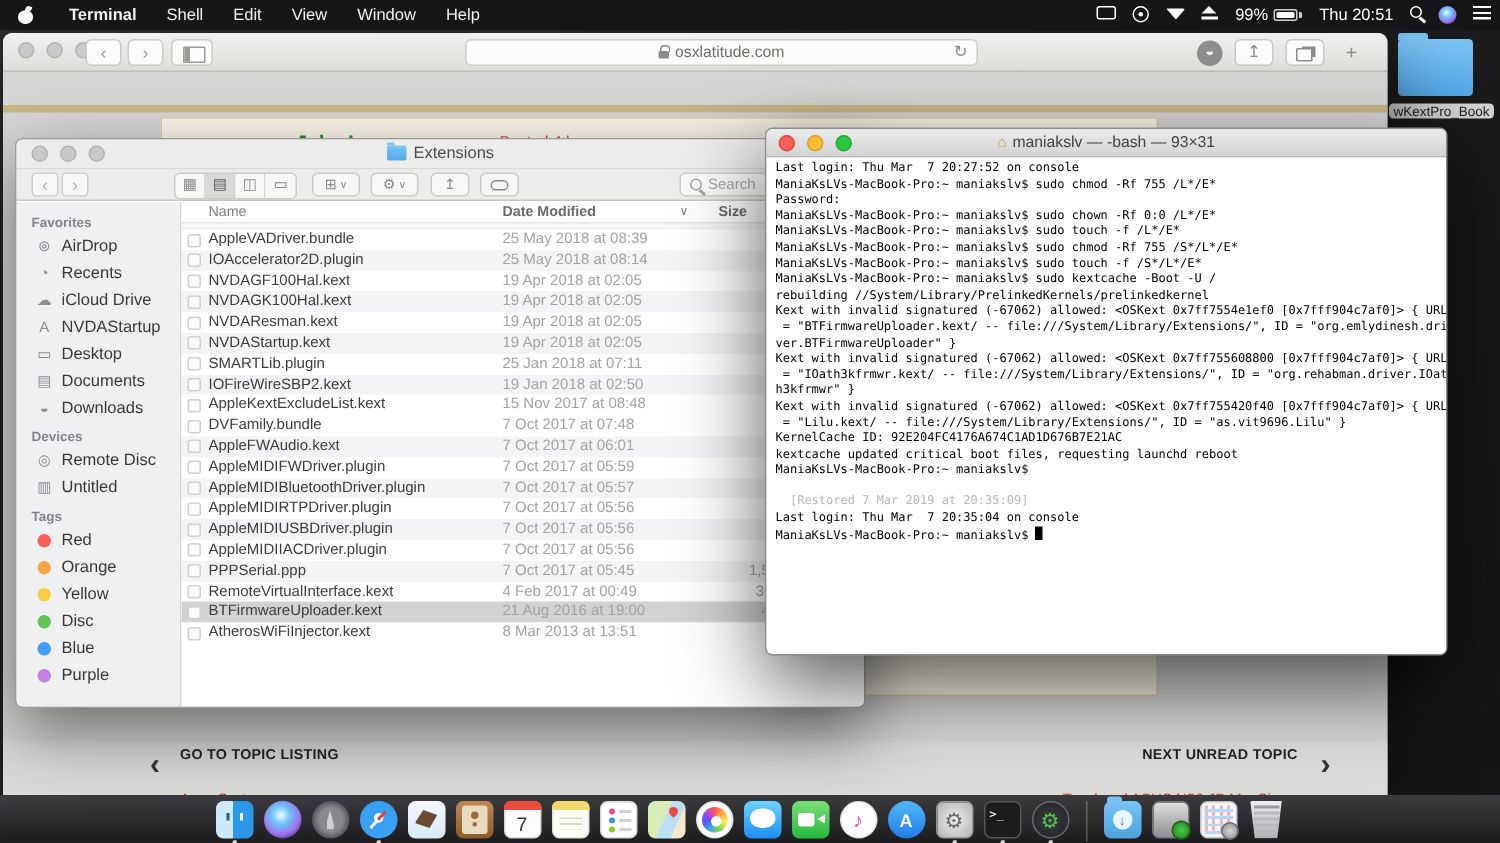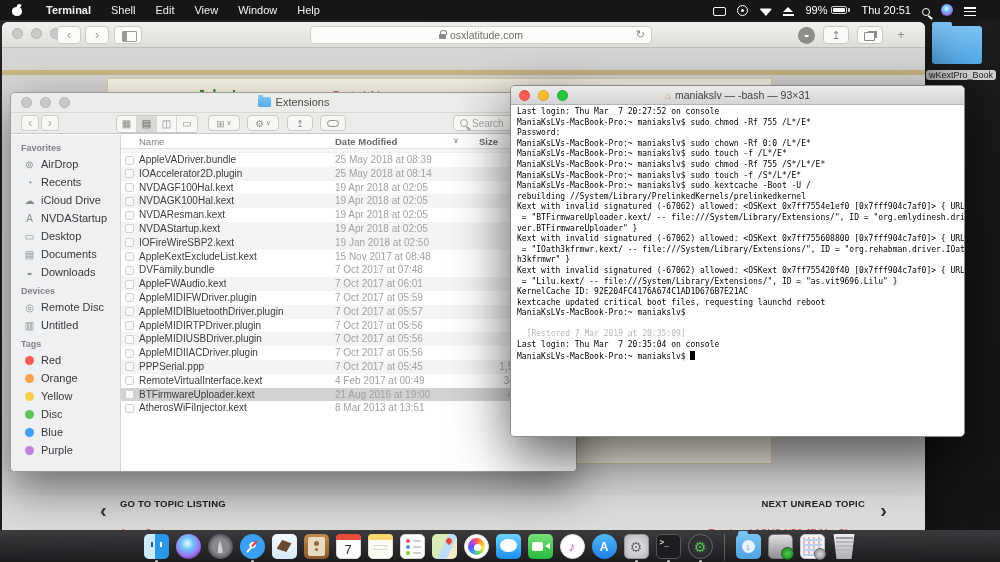--- a/index.html
+++ b/index.html
@@ -7,21 +7,21 @@
 body{position:relative;background:linear-gradient(120deg,#2e2e31,#151516);font-family:"Liberation Sans",sans-serif;-webkit-font-smoothing:antialiased;}
 
 
 .menubar{position:absolute;left:0;top:0;width:1000px;height:20px;background:#161618;color:#fff;display:flex;align-items:center;font-size:11px;z-index:50;}
 .mb-left{display:flex;align-items:center;gap:0;padding-left:12px;}
 .apple{width:10px;height:11px;position:relative;margin-right:14px;}
 .apple i{position:absolute;left:0;top:2px;width:10px;height:9px;background:#fff;border-radius:45% 45% 48% 48%;}
 .apple b{position:absolute;left:5px;top:-1px;width:4px;height:4px;background:#fff;border-radius:60% 0 60% 0;transform:rotate(20deg);}
 .mitem{padding:0 10px;color:#f2f2f2;}
 .mitem.active{font-weight:bold;}
-.mb-right{margin-left:auto;display:flex;align-items:flex-end;gap:11px;padding-right:24px;}
+.mb-right{margin-left:auto;display:flex;align-items:flex-start;gap:11px;padding-right:6px;}
 .ic-display{width:13px;height:9px;border:1px solid #fff;border-radius:2px;}
 .ic-circle{width:11px;height:11px;border:1px solid #fff;border-radius:50%;position:relative;}
 .ic-circle::after{content:'';position:absolute;left:3px;top:3px;width:3px;height:3px;background:#fff;border-radius:50%;}
 .ic-wifi{width:13px;height:9px;background:#fff;clip-path:polygon(50% 100%,0 18%,100% 18%);border-radius:40%;}
 .ic-eject{width:11px;height:9px;position:relative;}
 .ic-eject::before{content:'';position:absolute;left:0;top:0;border-left:5.5px solid transparent;border-right:5.5px solid transparent;border-bottom:5px solid #fff;}
 .ic-eject::after{content:'';position:absolute;left:0;bottom:0;width:11px;height:2px;background:#fff;}
 .batt{display:flex;align-items:center;gap:4px;}
 .batt-body{width:16px;height:8px;border:1px solid #cfcfcf;border-radius:2px;padding:1px;position:relative;}
 .batt-body i{display:block;width:100%;height:100%;background:#fff;border-radius:1px;}
@@ -436,20 +436,27 @@
           <span class="fsize"></span>
           <span class="fkind"></span>
         </div>
         <div class="frow alt">
           <span class="fic"></span>
           <span class="fname">NVDAStartup.kext</span>
           <span class="fdate">19 Apr 2018 at 02:05</span>
           <span class="fsize">4</span>
           <span class="fkind"></span>
         </div>
+        <div class="frow">
+          <span class="fic"></span>
+          <span class="fname">SMARTLib.plugin</span>
+          <span class="fdate">25 Jan 2018 at 07:11</span>
+          <span class="fsize">6</span>
+          <span class="fkind"></span>
+        </div>
         <div class="frow alt">
           <span class="fic"></span>
           <span class="fname">IOFireWireSBP2.kext</span>
           <span class="fdate">19 Jan 2018 at 02:50</span>
           <span class="fsize">28</span>
           <span class="fkind"></span>
         </div>
         <div class="frow">
           <span class="fic"></span>
           <span class="fname">AppleKextExcludeList.kext</span>

